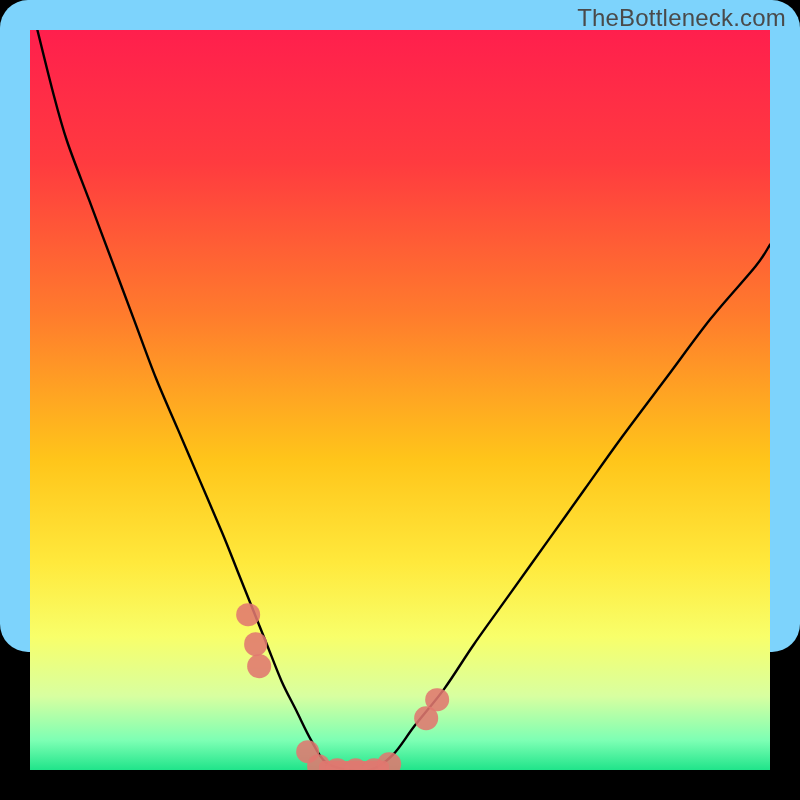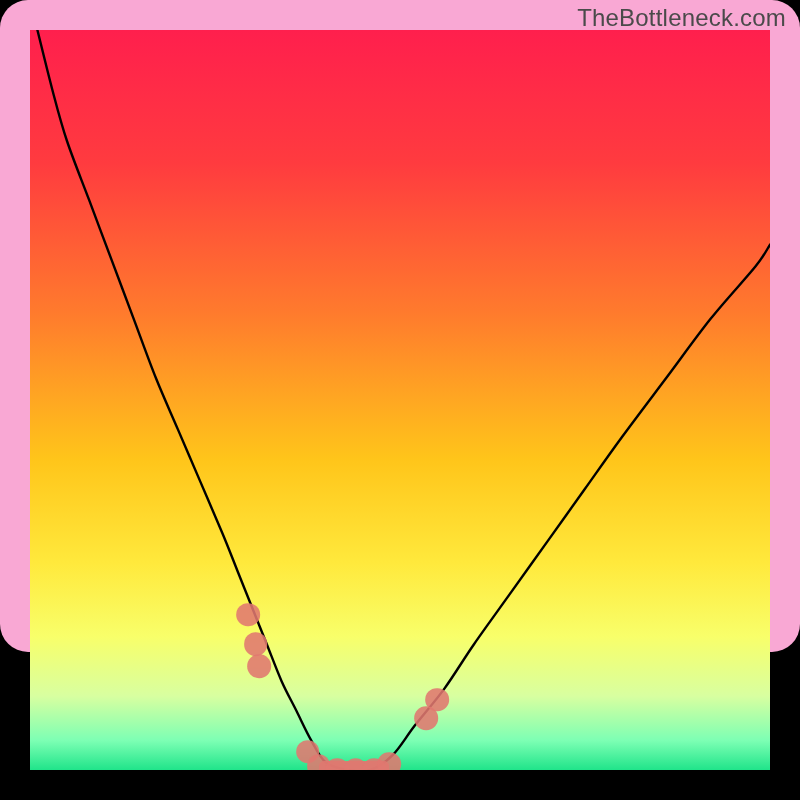--- a/index.html
+++ b/index.html
@@ -9,21 +9,21 @@
     height: 800px;
     overflow: hidden;
     background: #000;
     font-family: Arial, Helvetica, sans-serif;
   }
   .frame {
     position: absolute;
     top: 0; left: 0;
     width: 800px;
     height: 652px;
-    background: #f9a8d4;
+    background: #7dd3fc;
     border-radius: 28px;
   }
   .plot-area {
     position: absolute;
     top: 30px;
     left: 30px;
     width: 740px;
     height: 740px;
     overflow: hidden;
   }

